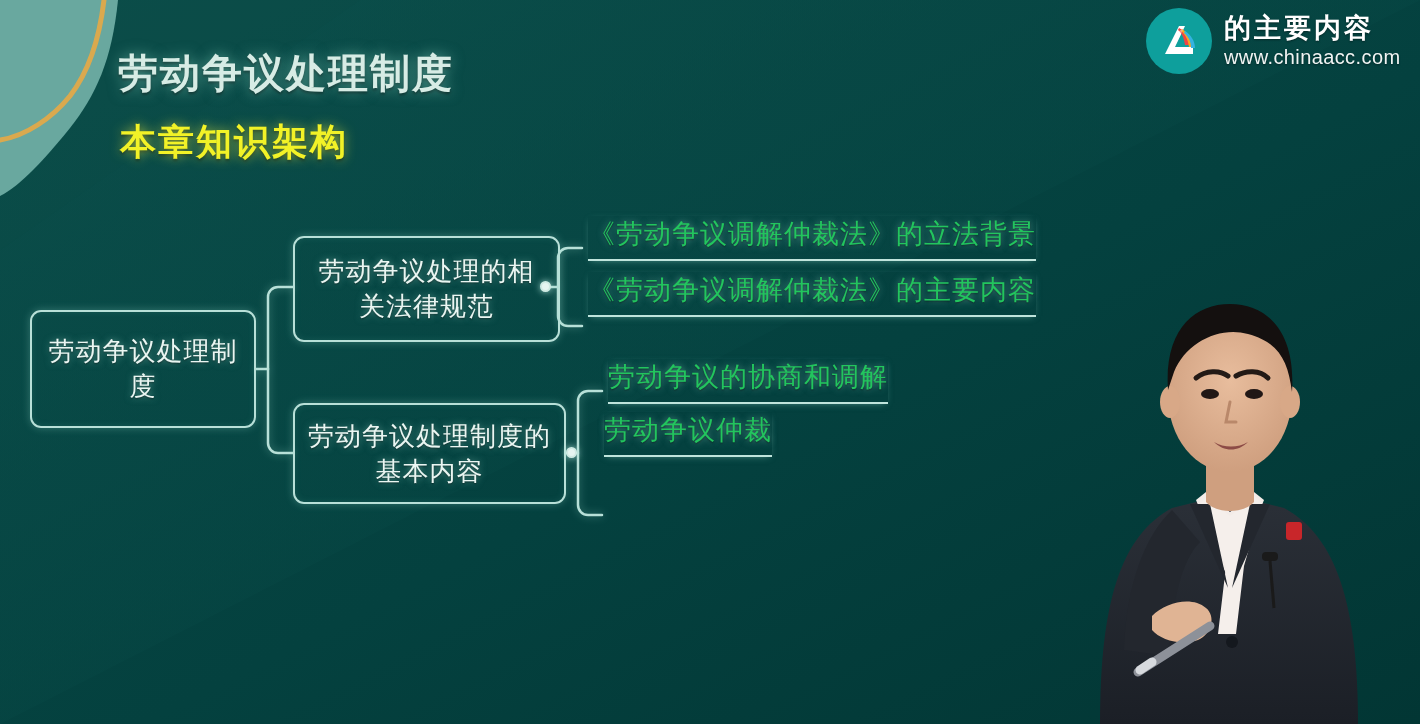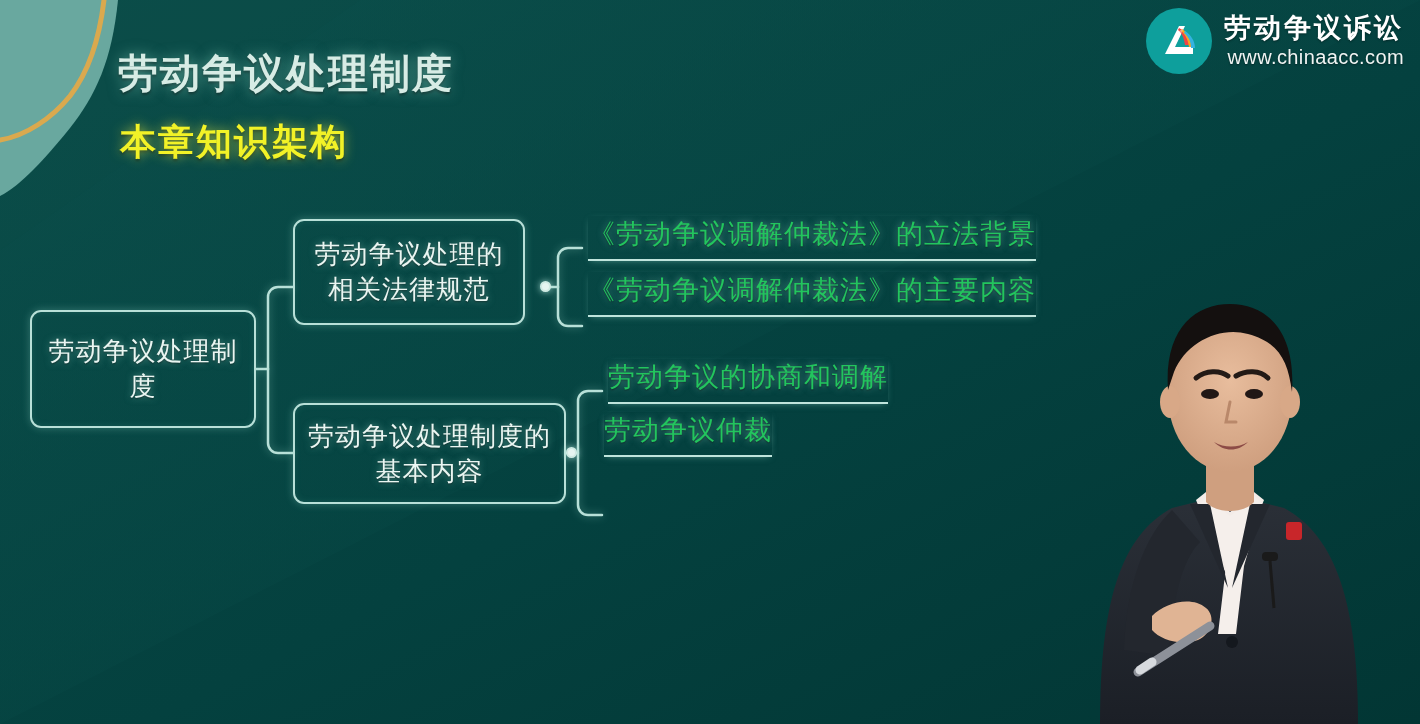--- a/index.html
+++ b/index.html
@@ -71,21 +71,21 @@
     color:#eaf6f2;
     display:flex; align-items:center; justify-content:center;
     text-align:center;
     line-height:1.34;
     letter-spacing:1px;
     box-shadow:0 0 9px rgba(160,230,215,.30), inset 0 0 7px rgba(120,210,195,.12);
     text-shadow:0 0 7px rgba(170,235,220,.5), 0 1px 2px rgba(0,0,0,.55);
     background:transparent;
   }
   #node-root    { left:30px;  top:310px; width:226px; height:118px; font-size:26px; padding:0 14px; }
-  #node-b1      { left:293px; top:219px; width:232px; height:106px; font-size:26px; padding:0 12px; }
+  #node-b1      { left:293px; top:236px; width:267px; height:106px; font-size:26px; padding:0 12px; }
   #node-b2      { left:293px; top:403px; width:273px; height:101px; font-size:26px; padding:0 8px; }
 
   .leaf {
     position:absolute;
     color:#22c55e;
     font-size:27px;
     letter-spacing:1px;
     white-space:nowrap;
     padding-bottom:7px;
     border-bottom:2px solid #bfe4dc;
@@ -143,21 +143,21 @@
     <div class="logo-mark">
       <svg width="48" height="48" viewBox="0 0 48 48">
         <path d="M10 37 L24 9 L30 9 L20 30 L38 30 L38 37 Z" fill="#ffffff"></path>
         <path d="M24 11 C30 14 34 20 35 28 L30 28 C29 21 27 16 23 13 Z" fill="#ef4444"></path>
         <path d="M27 12 C33 16 37 22 38 30 L34 30 C33 23 31 18 26 14 Z" fill="#f5a623"></path>
         <path d="M30 14 C36 18 40 24 40 31 L36 31 C36 25 34 20 29 16 Z" fill="#34b3e0"></path>
         <path d="M14 35 L25 13 L28 13 L18 33 L36 33 L36 35 Z" fill="#ffffff" opacity=".35"></path>
       </svg>
     </div>
     <div class="logo-text">
-      <div class="logo-name">劳动争议诉讼</div>
+      <div class="logo-name">的主要内容</div>
       <div class="logo-url">www.chinaacc.com</div>
     </div>
   </div>
 
   <div class="mindmap">
 
     <svg width="1080" height="724" viewBox="0 0 1080 724" style="position:absolute;left:0;top:0;">
       <g fill="none" stroke="#b8e0d8" stroke-width="2.5" stroke-linecap="round" style="filter:drop-shadow(0 0 4px rgba(170,235,220,.45));">
 
         <path d="M256,369 L268,369"></path>

